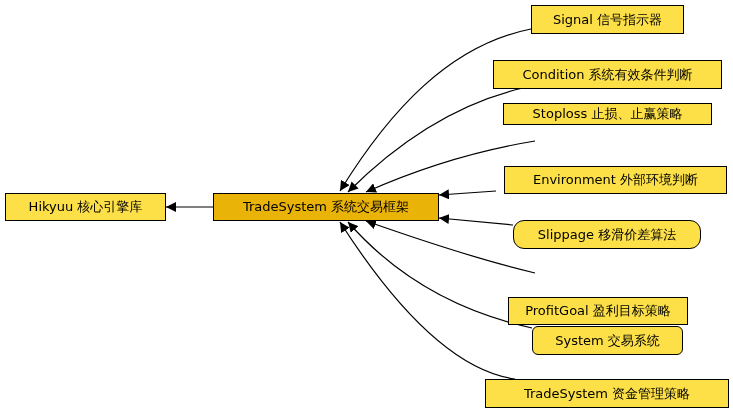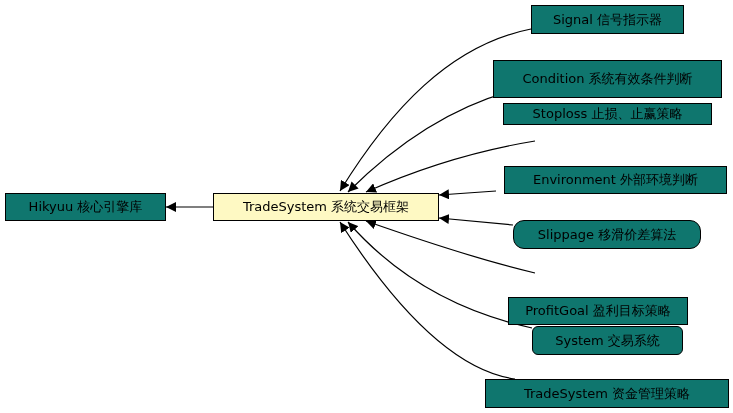--- a/index.html
+++ b/index.html
@@ -1,22 +1,22 @@
 <!DOCTYPE html>
 <html><head>
 <meta charset="utf-8">
 <style>
   html, body { margin: 0; padding: 0; background: #ffffff; }
   body { width: 733px; height: 413px; position: relative; overflow: hidden;
          font-family: "DejaVu Sans", "Liberation Sans", sans-serif; }
   svg { position: absolute; left: 0; top: 0; }
   .node { position: absolute; box-sizing: border-box; border: 1px solid #000;
-          background: #0f766e; display: flex; align-items: center; justify-content: center;
+          background: #fde047; display: flex; align-items: center; justify-content: center;
           font-size: 13px; color: #000; white-space: nowrap; }
-  .node.focus { background: #fef9c3; }
+  .node.focus { background: #eab308; }
 </style>
 </head>
 <body>
 
 <svg id="edges" width="733" height="413" viewBox="0 0 733 413">
   <defs>
     <marker id="arrow" viewBox="0 0 10 10" refX="10" refY="5" markerWidth="10" markerHeight="10" markerUnits="userSpaceOnUse" orient="auto">
       <path d="M0,0 L10,5 L0,10 z" fill="#000"></path>
     </marker>
   </defs>
@@ -33,21 +33,21 @@
 
 <div class="node" style="left:5px; top:193px; width:161px; height:28px;">
   <span>Hikyuu 核心引擎库</span>
 </div>
 <div class="node focus" style="left:213px; top:193px; width:226px; height:28px;">
   <span>TradeSystem 系统交易框架</span>
 </div>
 <div class="node" style="left:531px; top:5px; width:153px; height:29px;">
   <span>Signal 信号指示器</span>
 </div>
-<div class="node" style="left:493px; top:60px; width:229px; height:38px;">
+<div class="node" style="left:493px; top:60px; width:229px; height:29px;">
   <span>Condition 系统有效条件判断</span>
 </div>
 <div class="node" style="left:503px; top:103px; width:209px; height:22px;">
   <span>Stoploss 止损、止赢策略</span>
 </div>
 <div class="node" style="left:496px; top:166px; width:223px; height:28px;margin-left:8px;">
   <span>Environment 外部环境判断</span>
 </div>
 <div class="node" style="left:513px; top:220px; width:188px; height:29px;border-radius:11px;">
   <span>Slippage 移滑价差算法</span>

